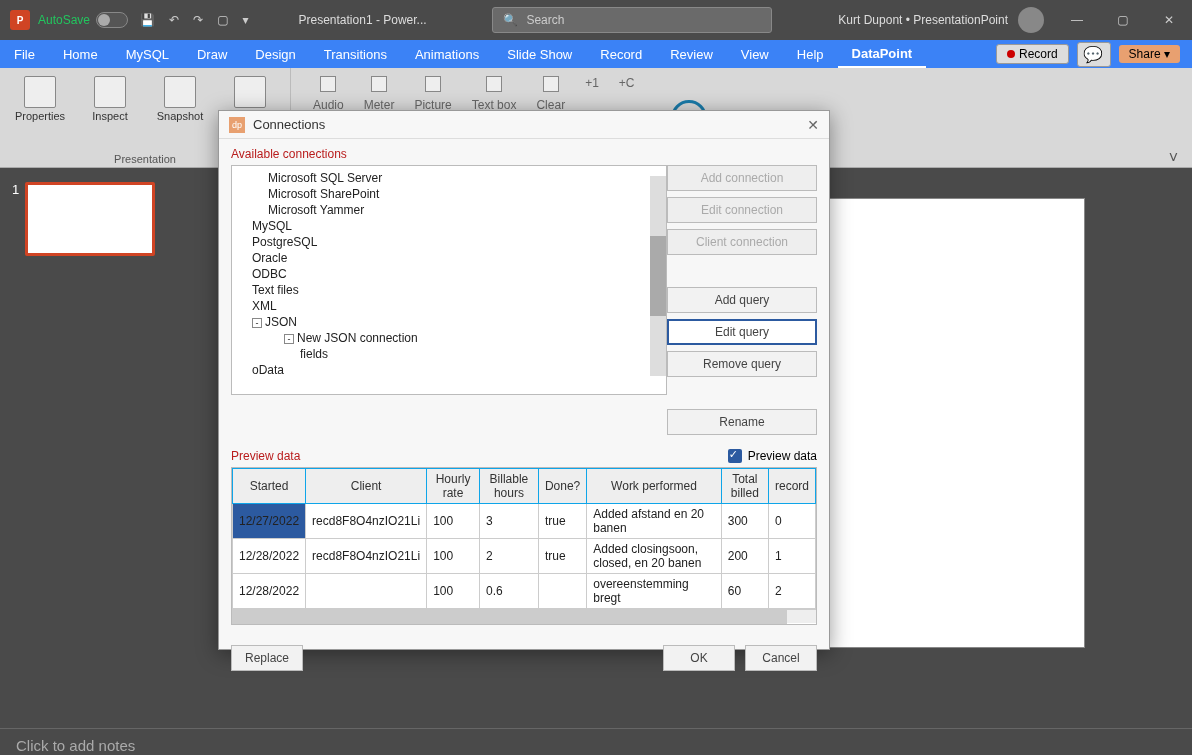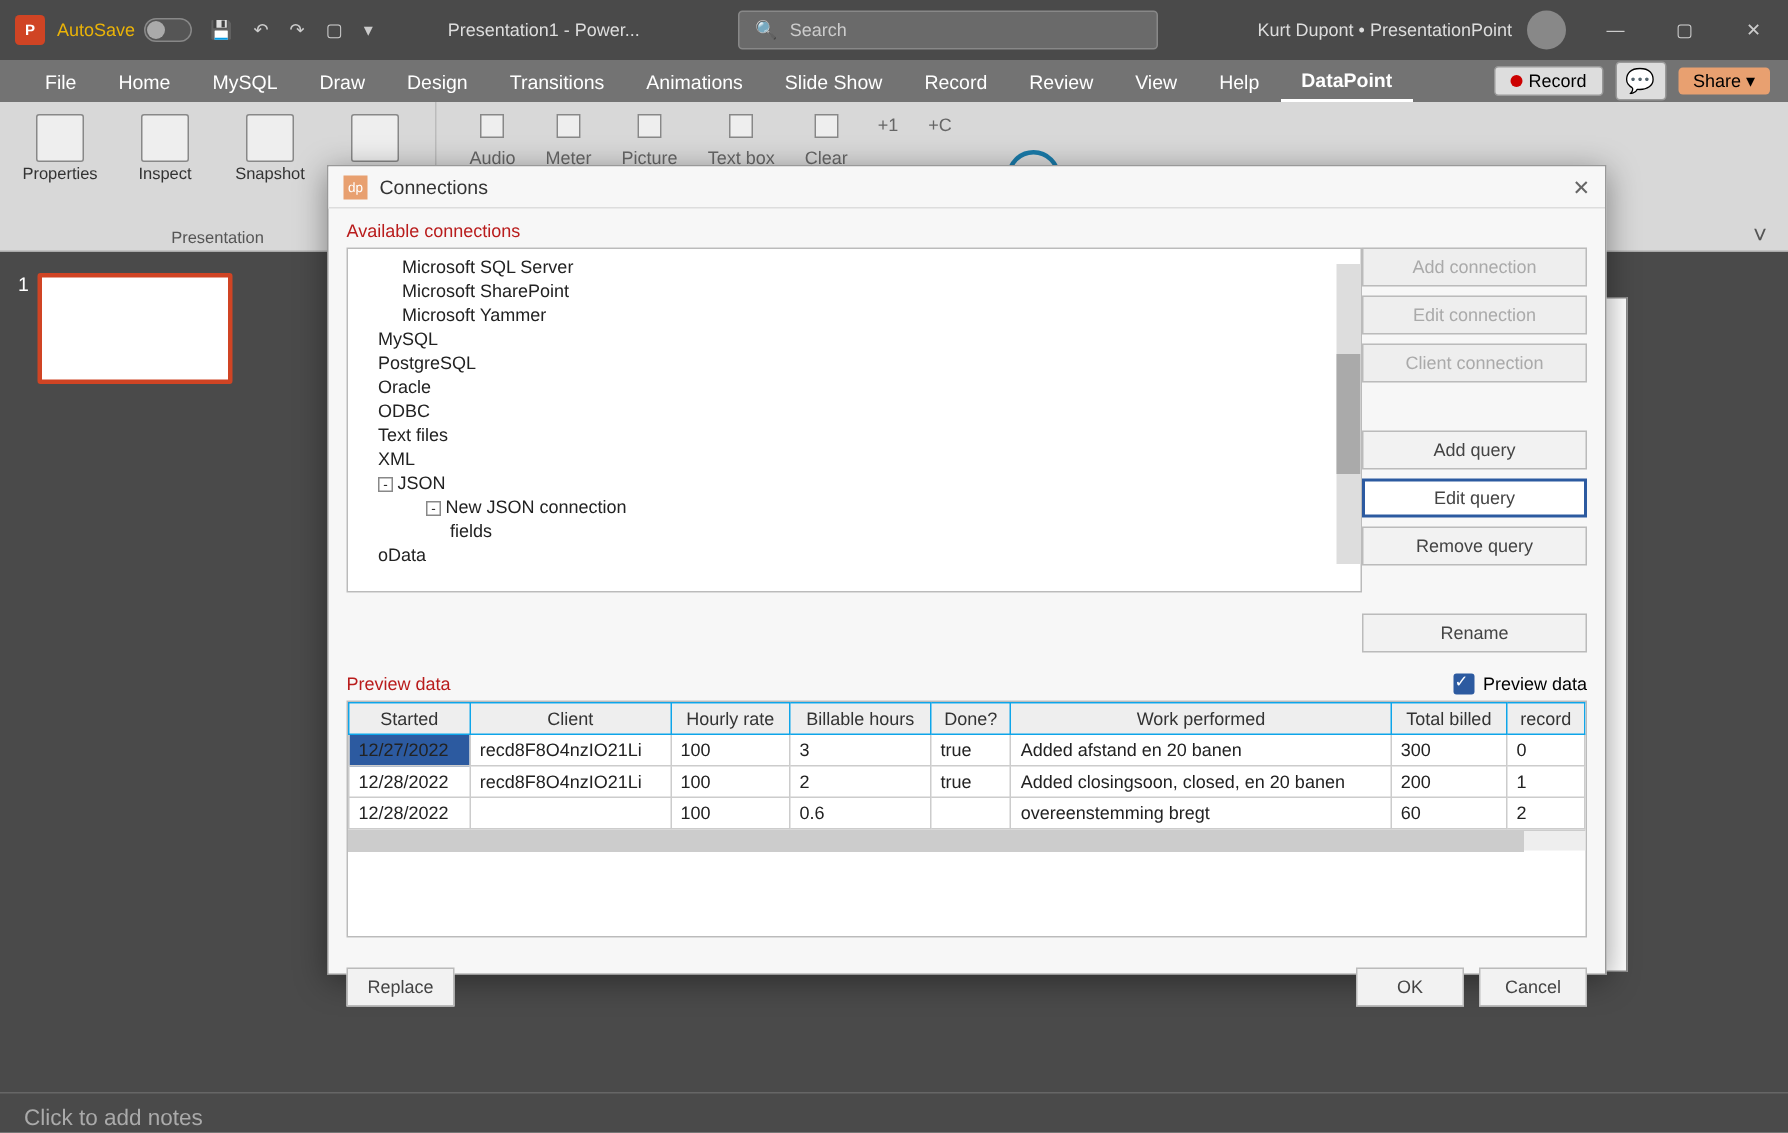--- a/index.html
+++ b/index.html
@@ -1,34 +1,34 @@
 <!DOCTYPE html>
 <html><head>
 <meta charset="utf-8">
 <style>
   * { box-sizing: border-box; margin: 0; padding: 0; font-family: "Segoe UI", Arial, sans-serif; }
   body { width: 1192px; height: 755px; background: #4a4a4a; overflow: hidden; position: relative; }
 
   
   .titlebar { height: 40px; background: #4a4a4a; display: flex; align-items: center; color: #fff; font-size: 12px; }
   .app-icon { width: 20px; height: 20px; background: #d04424; border-radius: 3px; margin: 0 8px 0 10px; display:flex;align-items:center;justify-content:center;color:#fff;font-weight:bold;font-size:10px;}
-  .autosave { display:flex; align-items:center; gap:6px; margin-right:12px; color:#eab308;}
+  .autosave { display:flex; align-items:center; gap:6px; margin-right:12px; color:#22c55e;}
   .toggle { width:32px;height:16px;border:1px solid #888;border-radius:8px;position:relative;background:#555;}
   .toggle:before{content:"";position:absolute;width:12px;height:12px;background:#aaa;border-radius:50%;top:1px;left:1px;}
   .qat { display:flex; gap:14px; color:#ccc; margin-right:20px;}
   .qat span{cursor:default;}
   .doc-title { color:#ddd; margin-right:auto; margin-left:30px; max-width:150px; overflow:hidden; text-overflow:ellipsis; white-space:nowrap;}
   .searchbox { width:280px; height:26px; background:#6a6a6a; border:1px solid #888; border-radius:3px; display:flex;align-items:center;padding:0 10px;color:#ccc;gap:8px; margin-right:auto;}
   .user { color:#ddd; margin-right:10px;}
   .avatar { width:26px;height:26px;background:#888;border-radius:50%;margin-right:10px;}
   .win-controls { display:flex; gap:0;}
   .win-controls div{width:46px;height:40px;display:flex;align-items:center;justify-content:center;color:#ccc;}
 
   
-  .tabs { height:28px; background:#737373; display:flex; align-items:center; padding-left:16px; gap:0;}
+  .tabs { height:28px; background:#3b82f6; display:flex; align-items:center; gap:0;}
   .tab { padding:0 14px; height:28px; display:flex; align-items:center; color:#fff; font-size:13px; cursor:default;}
   .tab.active { border-bottom: 2px solid #fff; font-weight:600;}
   .tabs-right { margin-left:auto; display:flex; align-items:center; gap:8px; padding-right:12px;}
   .rec-btn { background:#ddd; border:1px solid #999; border-radius:3px; padding:2px 10px; font-size:12px; display:flex; align-items:center; gap:4px;}
   .rec-dot{width:8px;height:8px;background:#c00;border-radius:50%;}
   .share-btn { background:#e8a070; border-radius:3px; padding:2px 10px; font-size:12px;}
   .comment-btn{background:#ddd;border:1px solid #999;border-radius:3px;padding:2px 6px;}
 
   
   .ribbon { height:100px; background:#d8d8d8; display:flex; border-bottom:1px solid #aaa;}
@@ -50,21 +50,21 @@
   .thumb-item{display:flex;gap:6px;}
   .thumb-num{color:#fff;font-size:13px;}
   .thumb { width:130px; height:74px; background:#fff; border:3px solid #d04424; border-radius:2px;}
   .canvas-area{flex:1;background:#4a4a4a;position:relative;display:flex;justify-content:center;padding-top:30px;}
   .slide{width:800px;height:450px;background:#fff;border:1px solid #888;}
 
   
   .notes{height:40px;background:#4a4a4a;border-top:1px solid #666;padding:8px 16px;color:#aaa;font-size:15px;}
 
   
-  .dialog{position:absolute;top:110px;left:218px;width:853px;height:540px;background:#f7f7f7;border:1px solid #999;box-shadow:0 4px 20px rgba(0,0,0,.4);}
+  .dialog{position:absolute;top:110px;left:218px;width:612px;height:540px;background:#f7f7f7;border:1px solid #999;box-shadow:0 4px 20px rgba(0,0,0,.4);}
   .dlg-title{height:28px;background:#f7f7f7;display:flex;align-items:center;padding:0 10px;border-bottom:1px solid #ddd;}
   .dlg-icon{width:16px;height:16px;background:#e8a070;margin-right:8px;display:flex;align-items:center;justify-content:center;font-size:9px;color:#fff;}
   .dlg-title-text{font-size:13px;color:#333;}
   .dlg-close{margin-left:auto;color:#666;font-size:14px;cursor:default;}
   .dlg-body{padding:8px 12px;}
   .section-label{font-size:12px;color:#b91c1c;margin-bottom:4px;}
   .conn-row{display:flex;}
   .tree-wrap{flex:1;border:1px solid #bbb;background:#fff;height:230px;overflow:auto;padding:4px 8px;font-size:12px;color:#222;position:relative;}
   .tree-scroll{position:absolute;right:0;top:10px;width:16px;height:200px;background:#ddd;}
   .tree-thumb{width:16px;height:80px;background:#aaa;position:absolute;top:60px;}

